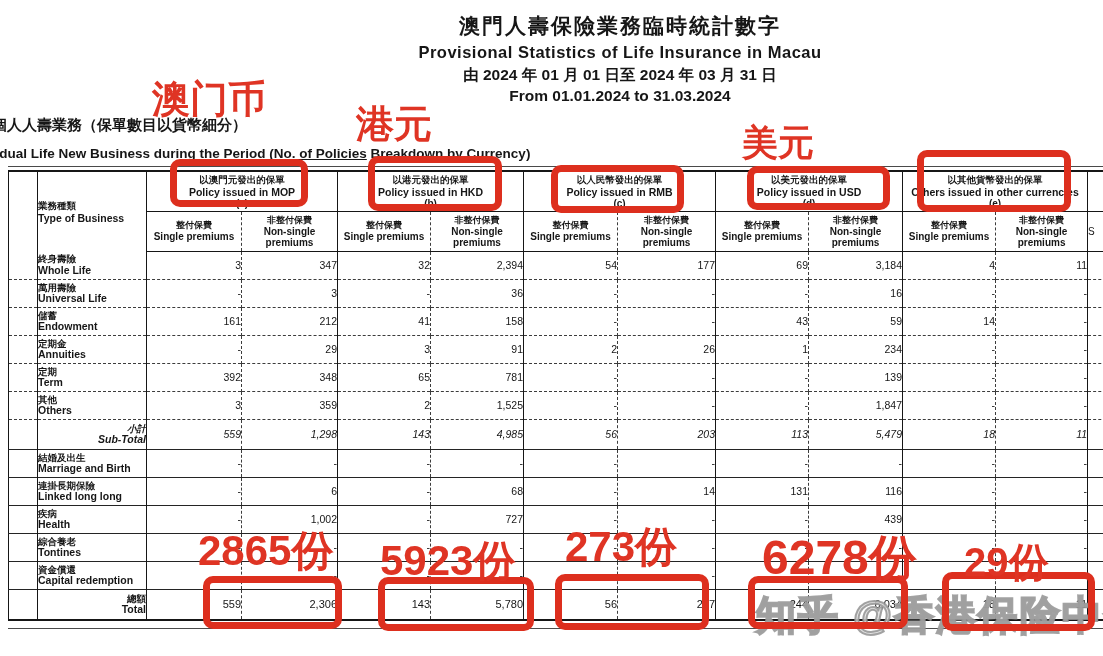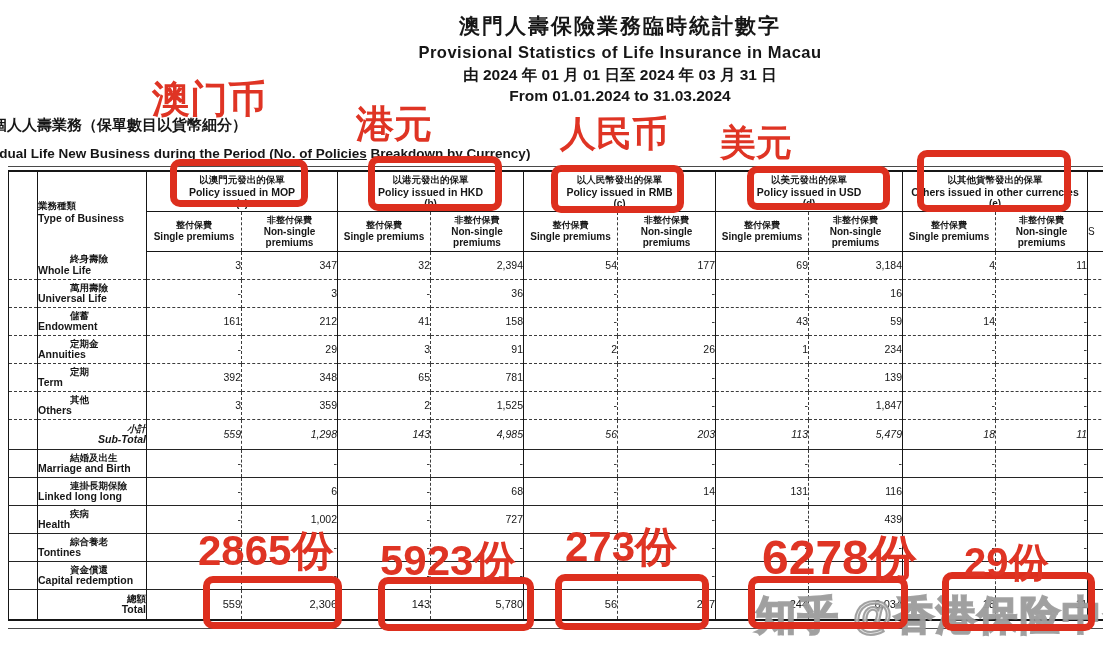--- a/index.html
+++ b/index.html
@@ -33,21 +33,21 @@
   #stats-table thead tr:first-child th.sliver{border-bottom:1.5px solid #161616;}
   #stats-table thead tr:nth-child(2) th{border-bottom:1.5px solid #161616;}
   .cur,.sub{}
   .hz{font-size:9.5px;font-weight:bold;line-height:12px;}
   .he{font-size:10.5px;font-weight:bold;line-height:12px;}
   .hl{font-size:10px;font-weight:bold;line-height:11px;}
   .sz{font-size:9px;font-weight:bold;line-height:11px;}
   .se{font-size:10px;font-weight:bold;line-height:11px;}
   .lab{padding-left:11px;text-align:left;}
   .lab-r{text-align:right;padding-right:13px;padding-left:0;}
-  .lz{font-size:9.5px;font-weight:bold;line-height:11.5px;margin-left:32px;}
+  .lz{font-size:9.5px;font-weight:bold;line-height:11.5px;}
   .le{font-size:10.5px;font-weight:bold;line-height:11.5px;}
   .num{text-align:right;padding-right:12px;font-size:10.5px;}
   tr.dash td{border-top:1.5px dashed #3c3c3c;}
   tr.solid td{border-top:1.5px solid #242424;}
   tr.subtotal td.num,tr.subtotal .lz,tr.subtotal .le{font-style:italic;}
   tr.total td.num{font-weight:bold;font-size:11px;}
   tr.total .lz,tr.total .le{font-weight:bold;}
   .sliver-txt{font-size:10px;font-weight:bold;padding-left:4px;text-align:left;}
   
   .watermark{
@@ -423,21 +423,20 @@
   <div class="rbox" style="left:917px;top:150px;width:154px;height:62px;"></div>
 
   <div class="rbox" style="left:203px;top:576px;width:139px;height:53px;"></div>
   <div class="rbox" style="left:378px;top:577px;width:156px;height:54px;"></div>
   <div class="rbox" style="left:555px;top:574px;width:154px;height:56px;"></div>
   <div class="rbox" style="left:748px;top:576px;width:160px;height:53px;"></div>
   <div class="rbox" style="left:942px;top:572px;width:153px;height:59px;"></div>
 
   <div class="anno" style="left:152px;top:74px;font-size:38px;">澳门币</div>
   <div class="anno" style="left:356px;top:99px;font-size:38px;">港元</div>
-  <div class="anno" style="left:560px;top:110px;font-size:36px;">人民币</div>
-  <div class="anno" style="left:720px;top:119px;font-size:36px;">美元</div>
+  <div class="anno" style="left:742px;top:119px;font-size:36px;">美元</div>
 
   <div class="anno" style="left:198px;top:523px;font-size:42px;">2865份</div>
   <div class="anno" style="left:380px;top:533px;font-size:42px;">5923份</div>
   <div class="anno" style="left:565px;top:519px;font-size:42px;">273份</div>
   <div class="anno" style="left:754px;top:526px;font-size:48px;margin-left:8px;">6278份</div>
   <div class="anno" style="left:964px;top:535px;font-size:40px;">29份</div>
 </div>
 
 </body></html>

